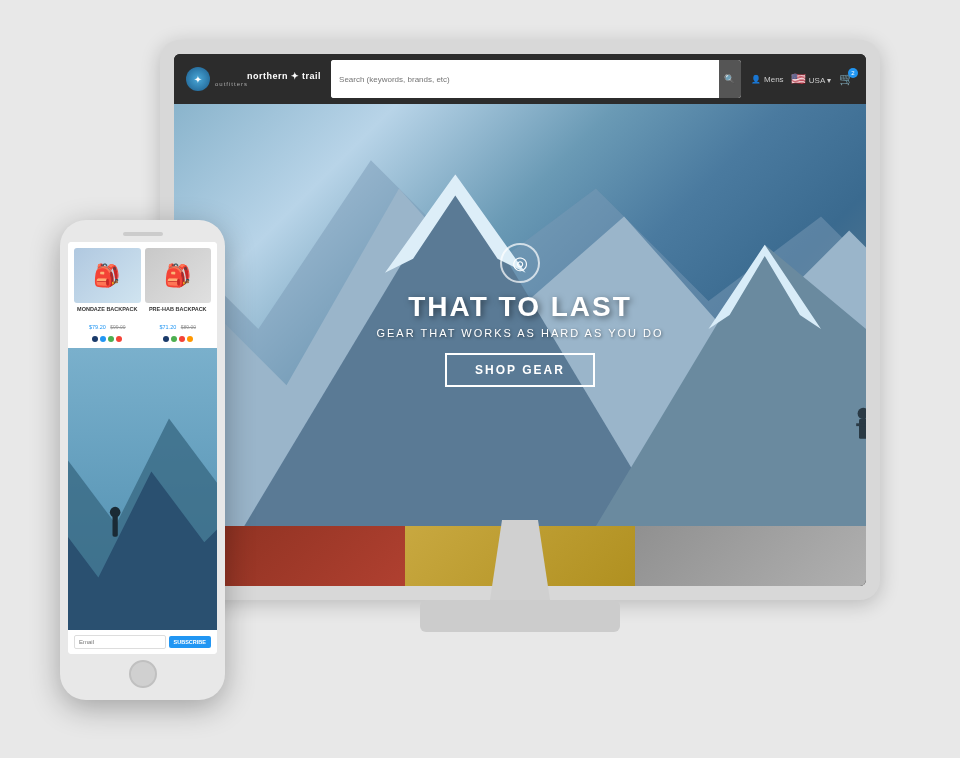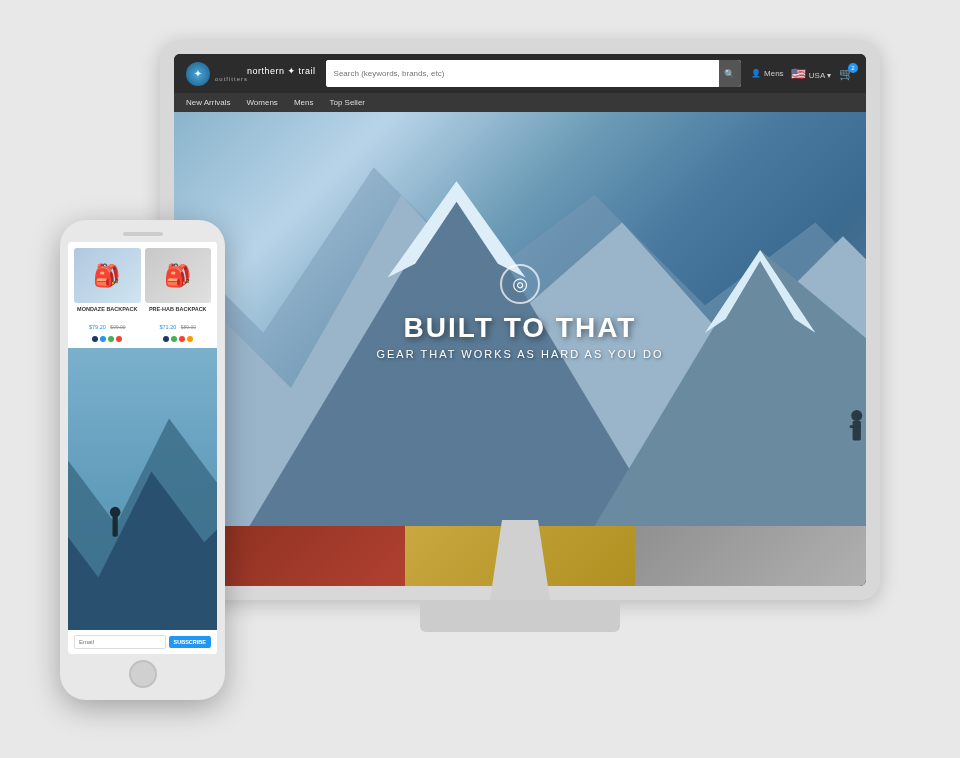--- a/index.html
+++ b/index.html
@@ -127,36 +127,36 @@
       font-size: 10px;
       color: #fff;
     }
     .logo-text {
       display: flex;
       flex-direction: column;
     }
     .logo-name {
       color: #fff;
       font-size: 9px;
-      font-weight: normal;
+      font-weight: bold;
       letter-spacing: 0.5px;
       padding-left: 32px;
     }
     .logo-sub {
       color: #aaa;
       font-size: 6px;
       letter-spacing: 1px;
     }
     .search-bar {
       flex: 1;
       display: flex;
       background: #fff;
       border-radius: 3px;
       overflow: hidden;
-      height: 27px;
+      height: 38px;
       gap: 20px;
     }
     .search-input {
       flex: 1;
       border: none;
       outline: none;
       font-size: 8px;
       padding: 0 8px;
       color: #555;
     }
@@ -473,26 +473,20 @@
               <span>USA</span>
               <span>▾</span>
             </div>
             <div class="cart-icon">
               🛒
               <span class="cart-badge">2</span>
             </div>
           </div>
         </div>
 
-        <div class="site-nav">
-          <span class="nav-item">New Arrivals</span>
-          <span class="nav-item">Womens</span>
-          <span class="nav-item">Mens</span>
-          <span class="nav-item">Top Seller</span>
-        </div>
 
         <div class="hero-section">
           <div class="hero-bg">
 
             <svg class="mountains" viewBox="0 0 692 300" preserveAspectRatio="xMidYMid slice" xmlns="http://www.w3.org/2000/svg">
 
               <defs>
                 <linearGradient id="skyGrad" x1="0%" y1="0%" x2="0%" y2="100%">
                   <stop offset="0%" style="stop-color:#a8c8e0;stop-opacity:0.6"></stop>
                   <stop offset="100%" style="stop-color:#d0e8f8;stop-opacity:0.3"></stop>
@@ -528,22 +522,23 @@
                 <line x1="605" y1="226" x2="615" y2="226" stroke="#2a3a45" stroke-width="2"></line>
 
                 <ellipse cx="630" cy="222" rx="4" ry="4"></ellipse>
                 <rect x="627" y="226" width="6" height="14" rx="1"></rect>
                 <line x1="625" y1="230" x2="635" y2="230" stroke="#2a3a45" stroke-width="2"></line>
               </g>
             </svg>
 
             <div class="hero-content">
               <div class="hero-logo-icon">◎</div>
-              <div class="hero-title">BUILT TO THAT</div>
+              <div class="hero-title">THAT TO LAST</div>
               <div class="hero-subtitle">GEAR THAT WORKS AS HARD AS YOU DO</div>
+              <button class="hero-btn">SHOP GEAR</button>
             </div>
           </div>
         </div>
 
         <div class="category-strip">
           <div class="cat-item cat-item-1" style="background: linear-gradient(135deg,#8a3020,#b04030);"></div>
           <div class="cat-item cat-item-2" style="background: linear-gradient(135deg,#c8a840,#b09020);"></div>
           <div class="cat-item cat-item-3" style="background: linear-gradient(135deg,#909090,#b0b0b0);"></div>
         </div>
 

